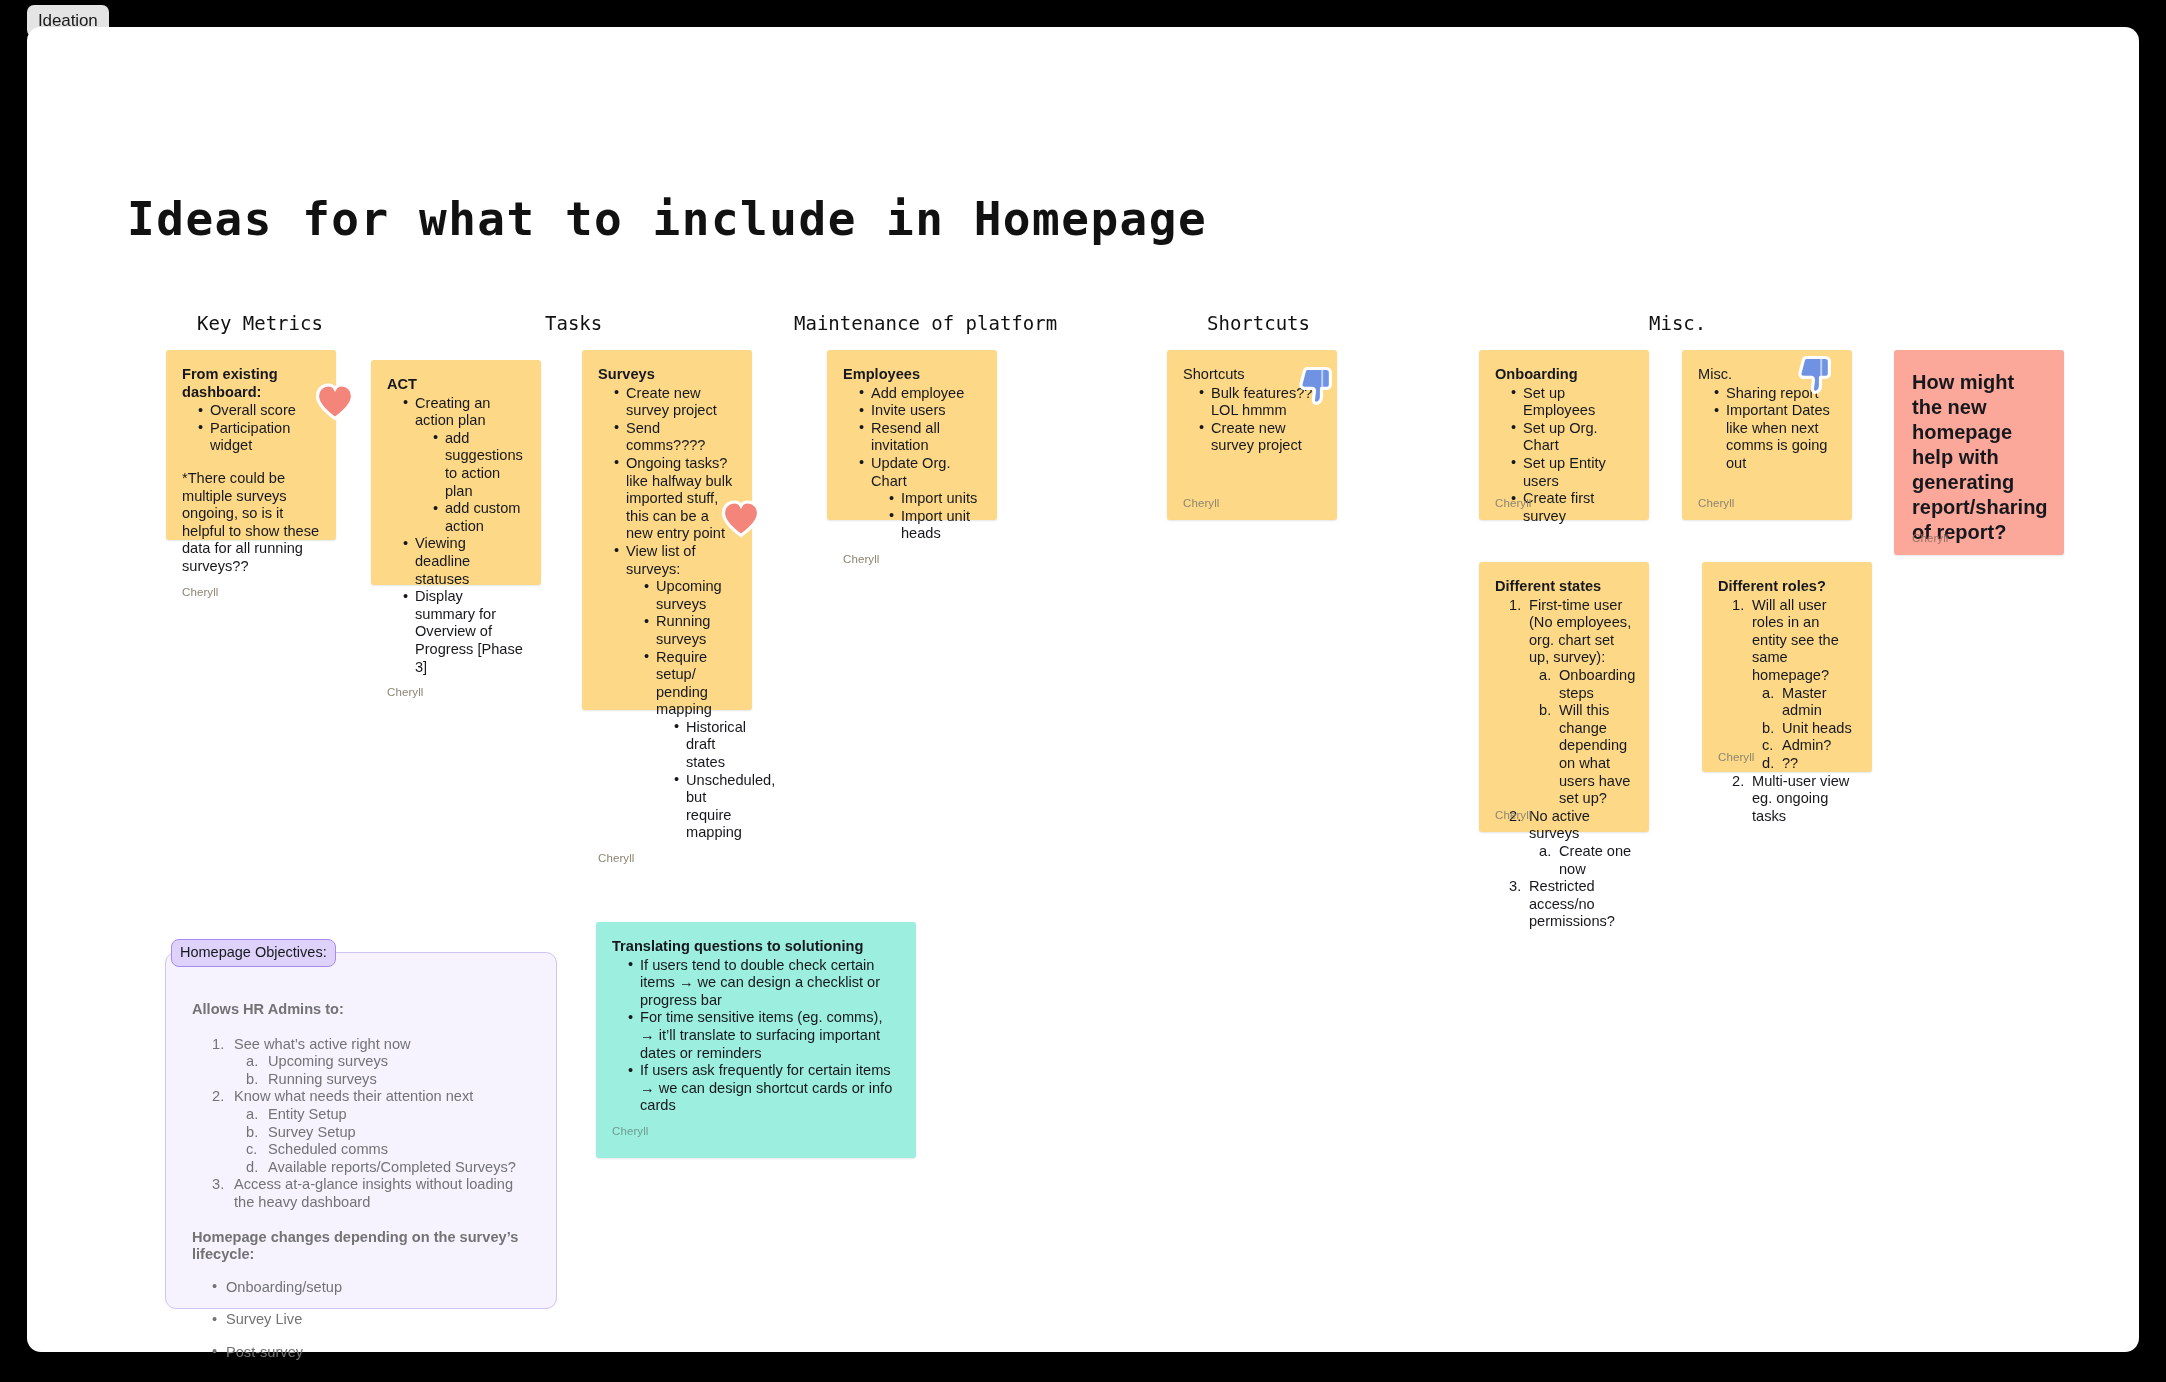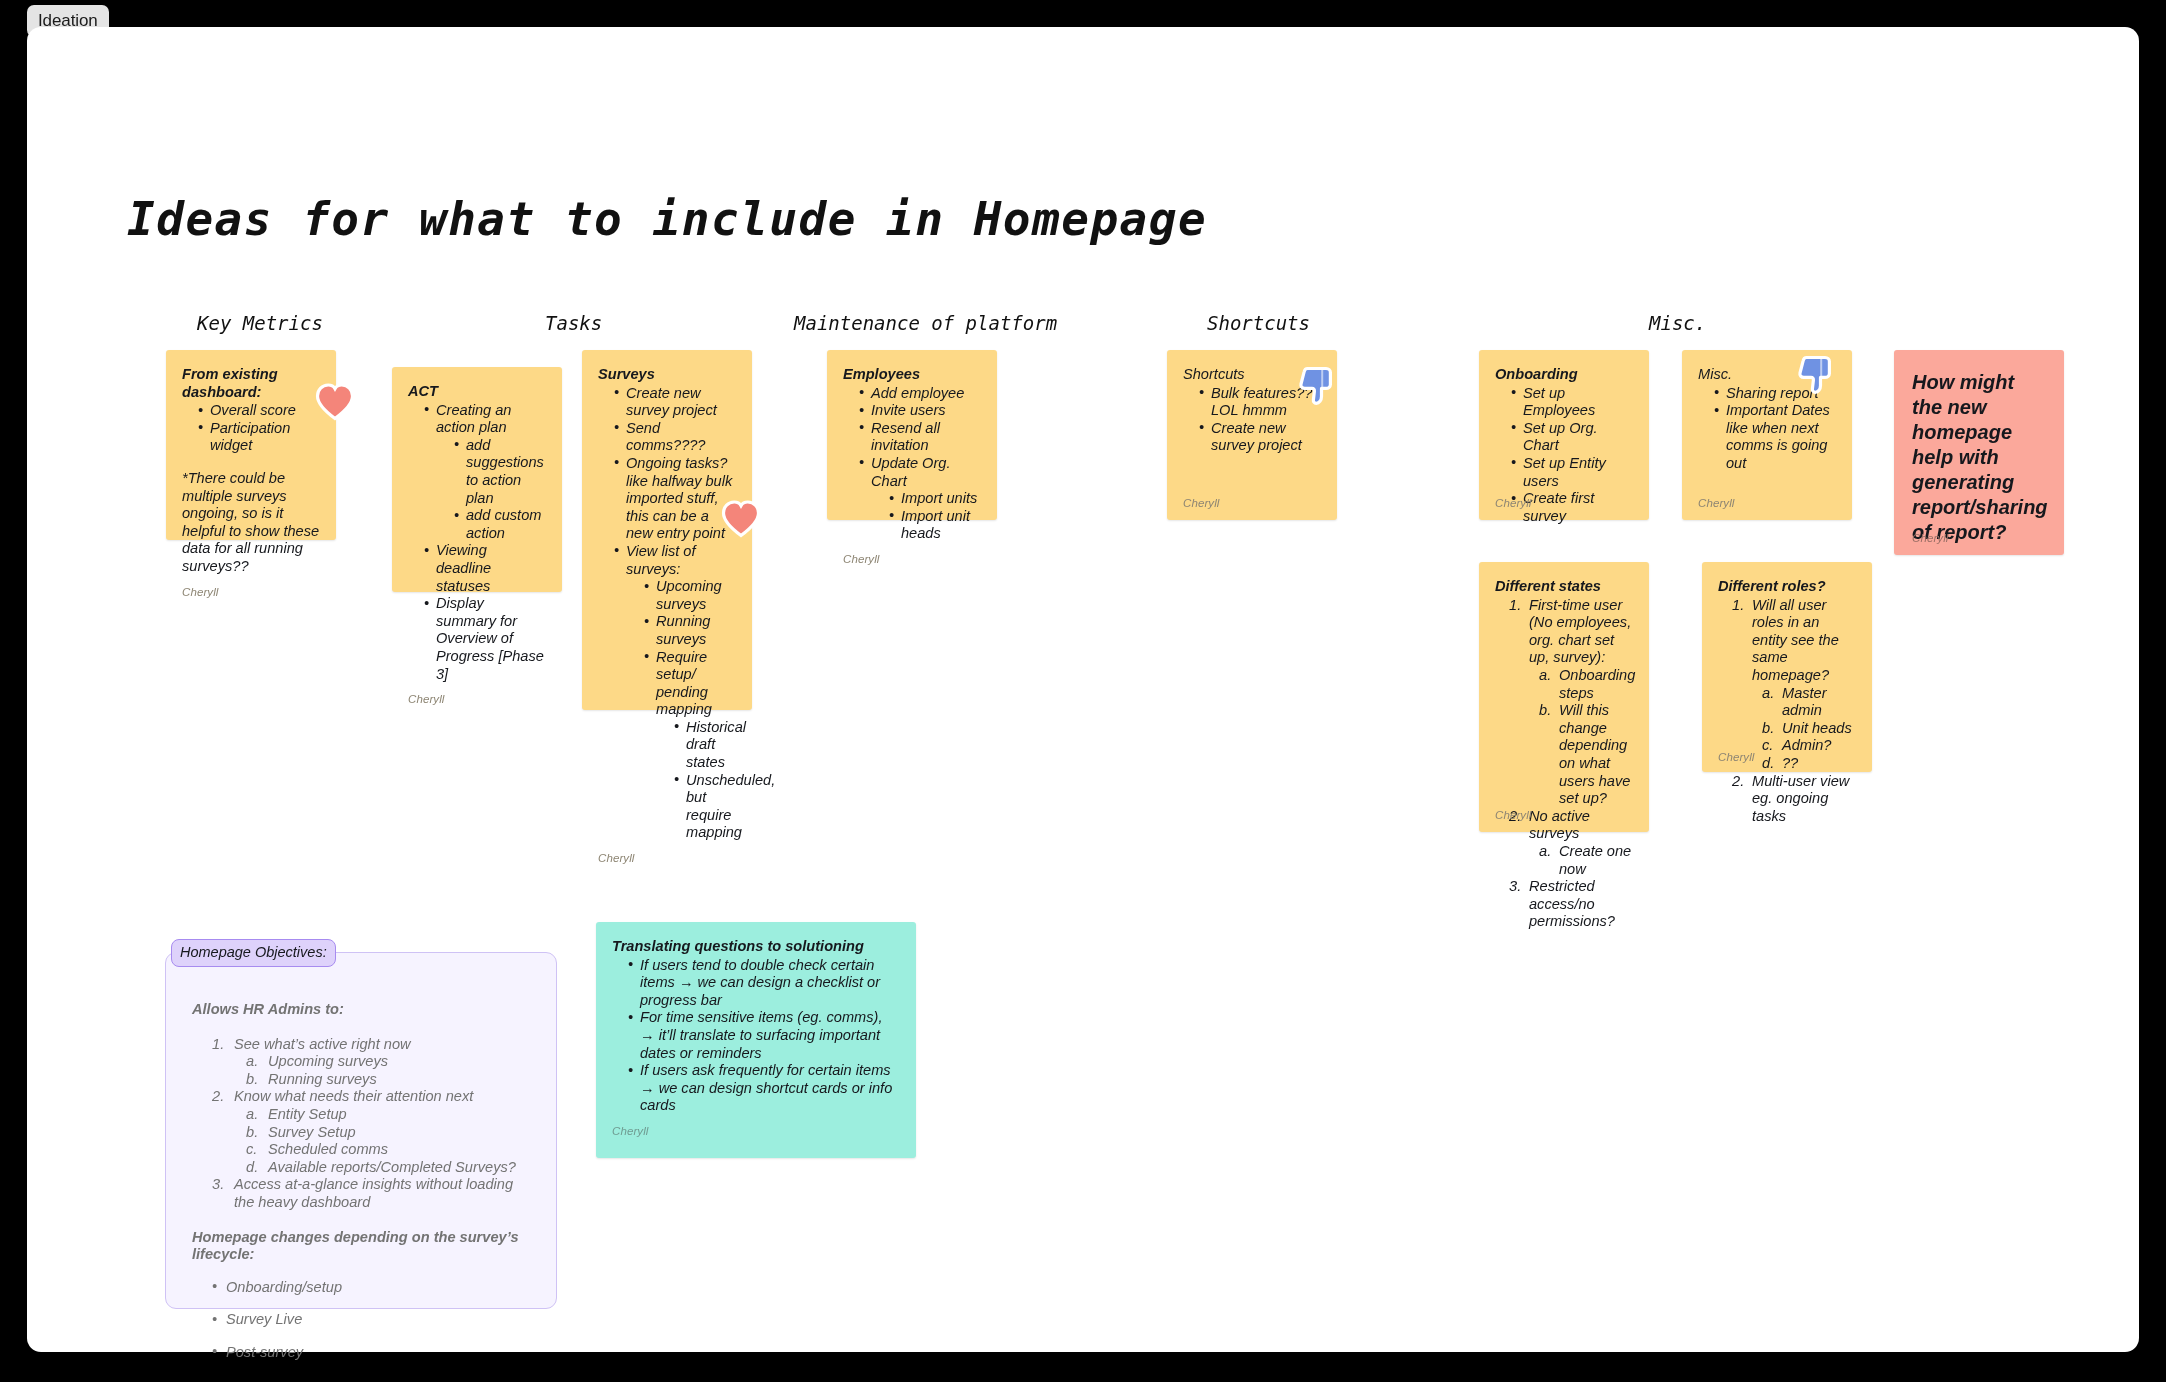--- a/index.html
+++ b/index.html
@@ -36,21 +36,20 @@
 
   
   .board {
     position: absolute;
     left: 27px;
     top: 27px;
     width: 2112px;
     height: 1325px;
     background: #ffffff;
     border-radius: 14px;
-    font-style: italic;
   }
 
   
   .board-title {
     position: absolute;
     left: 137px;
     top: 160px;
     font-family: "DejaVu Sans Mono", "Liberation Mono", monospace;
     font-size: 46px;
     font-weight: 700;
@@ -258,21 +257,21 @@
       </div>
       <div class="note-author">Cheryll</div>
     </div>
 
     <div class="sticker" style="left:288px; top:355px; width:40px; height:40px;">
       <svg viewBox="0 0 40 40" aria-hidden="true">
         <path d="M20 36.5 C7 27 2.5 20.5 2.5 14 C2.5 7.6 7.3 3 13.2 3 C16.6 3 19 4.8 20 6.6 C21 4.8 23.4 3 26.8 3 C32.7 3 37.5 7.6 37.5 14 C37.5 20.5 33 27 20 36.5 Z" fill="#f4857a" stroke="#ffffff" stroke-width="3.2"></path>
       </svg>
     </div>
 
-    <div class="note amber" style="left:344px; top:340px; width:170px; height:225px;margin-left:21px;">
+    <div class="note amber" style="left:344px; top:333px; width:170px; height:225px;">
       <div class="note-title">ACT</div>
       <div class="note-body">
         <ul>
           <li>
             <span>Creating an action plan</span>
             <ul>
               <li>add suggestions to action plan</li>
               <li>add custom action</li>
             </ul>
           </li>

